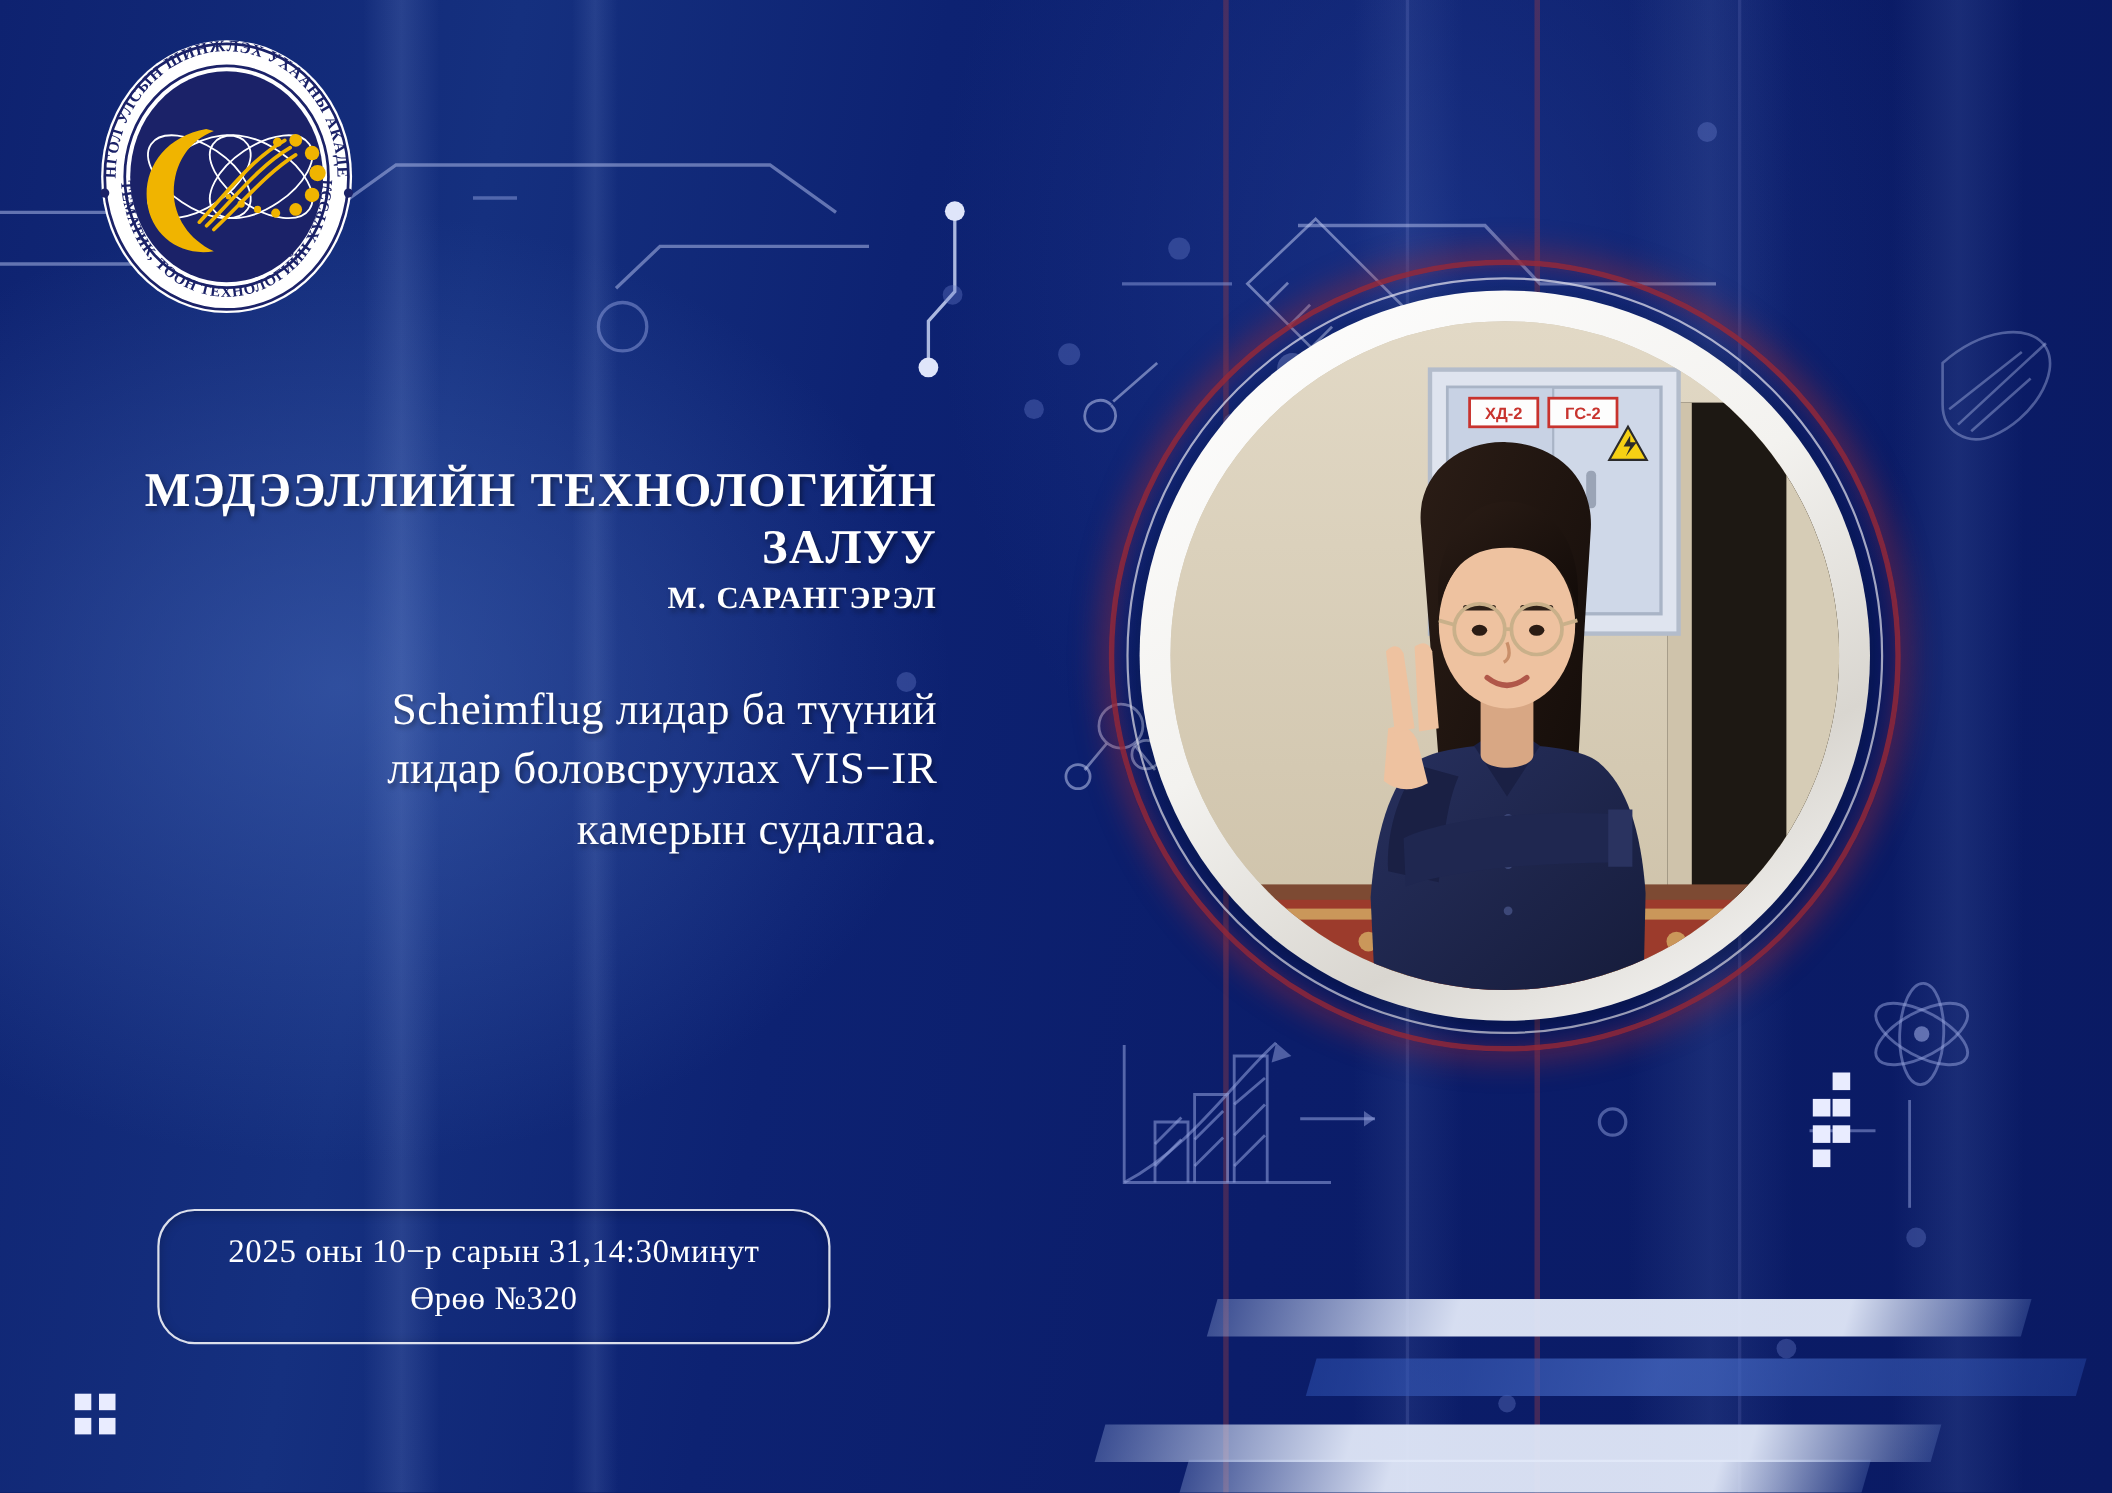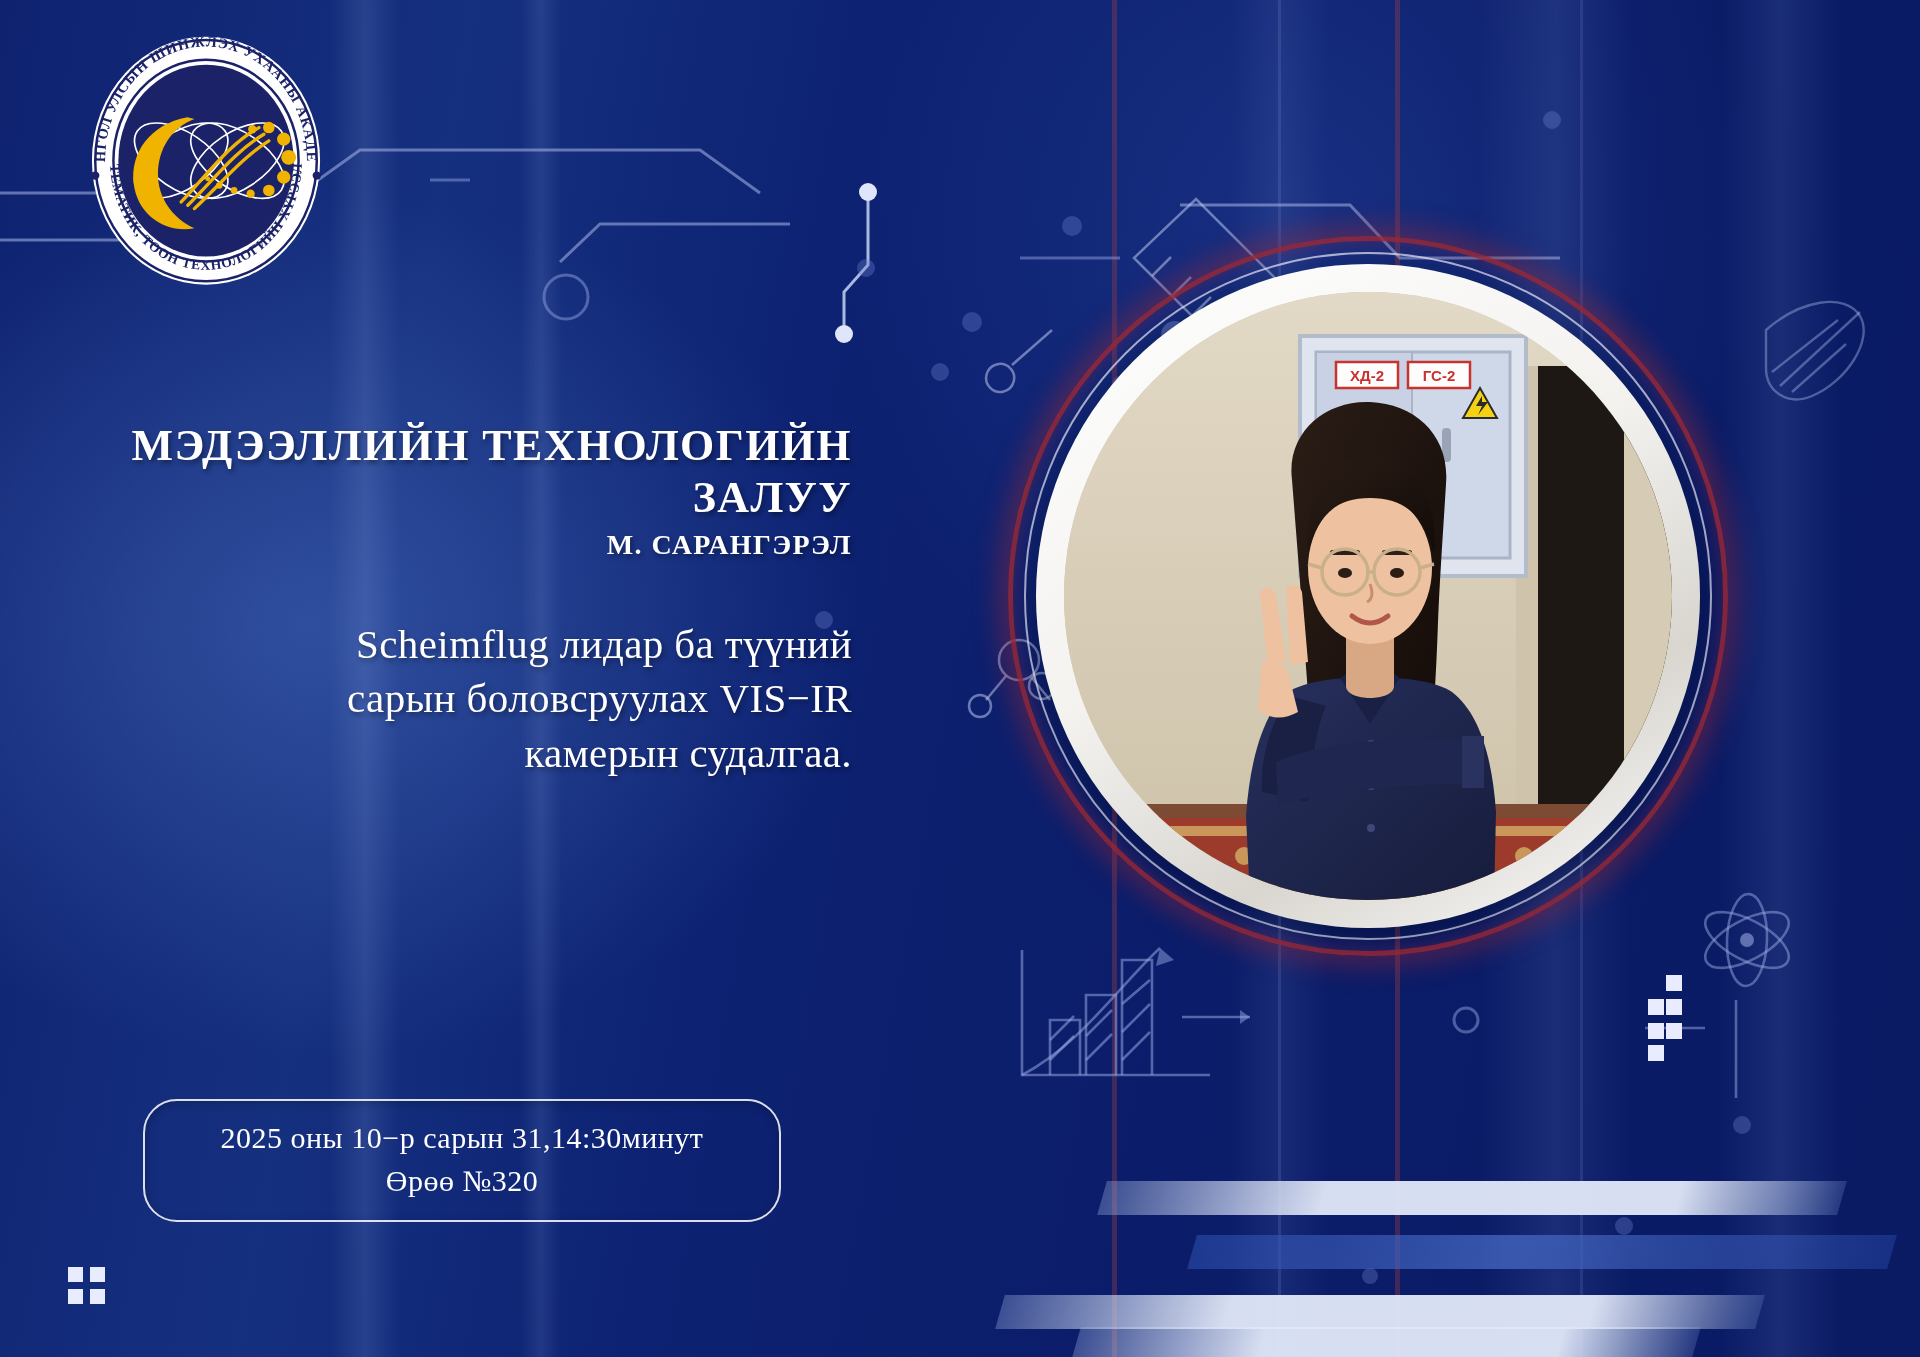--- a/index.html
+++ b/index.html
@@ -40,21 +40,21 @@
        text-shadow:2px 3px 5px rgba(0,0,0,.40);}
   .presenter{font-weight:bold;font-size:28px;line-height:1.18;letter-spacing:1.4px;margin-top:4px;
        text-shadow:2px 3px 5px rgba(0,0,0,.40);}
   .topic{margin-top:56px;font-size:41px;line-height:1.33;letter-spacing:.4px;
        text-shadow:2px 3px 5px rgba(0,0,0,.38);}
 
   
   .datebox{
     position:absolute;left:143px;top:1099px;width:594px;
     border:2px solid rgba(255,255,255,.85);border-radius:34px;
-    padding:16px 20px 18px;text-align:center;color:#fff;
+    padding:16px 7px 18px;text-align:center;color:#fff;
     font-size:30px;line-height:1.42;letter-spacing:.5px;
     box-shadow:0 2px 10px rgba(0,0,0,.22) inset;
   }
 
   
   .pix{position:absolute;}
   .pix i{position:absolute;display:block;background:#e9ecff;}
   .pix-bl{left:68px;top:1267px;width:40px;height:40px;}
   .pix-bl i:nth-child(1){left:0;top:0;width:15px;height:15px;}
   .pix-bl i:nth-child(2){left:22px;top:0;width:15px;height:15px;}
@@ -226,21 +226,21 @@
     </svg>
   </div>
 
 
   <div class="lefttext">
     <div class="org">МЭДЭЭЛЛИЙН ТЕХНОЛОГИЙН</div>
     <div class="org">ЗАЛУУ</div>
     <div class="presenter">М. САРАНГЭРЭЛ</div>
     <div class="topic">
       <div>Scheimflug лидар ба түүний</div>
-      <div>сарын боловсруулах VIS−IR</div>
+      <div>лидар боловсруулах VIS−IR</div>
       <div>камерын судалгаа.</div>
     </div>
   </div>
 
   <div class="datebox">
     <div>2025 оны 10−р сарын 31,14:30минут</div>
     <div>Өрөө №320</div>
   </div>
 
   <div class="pix pix-bl">

